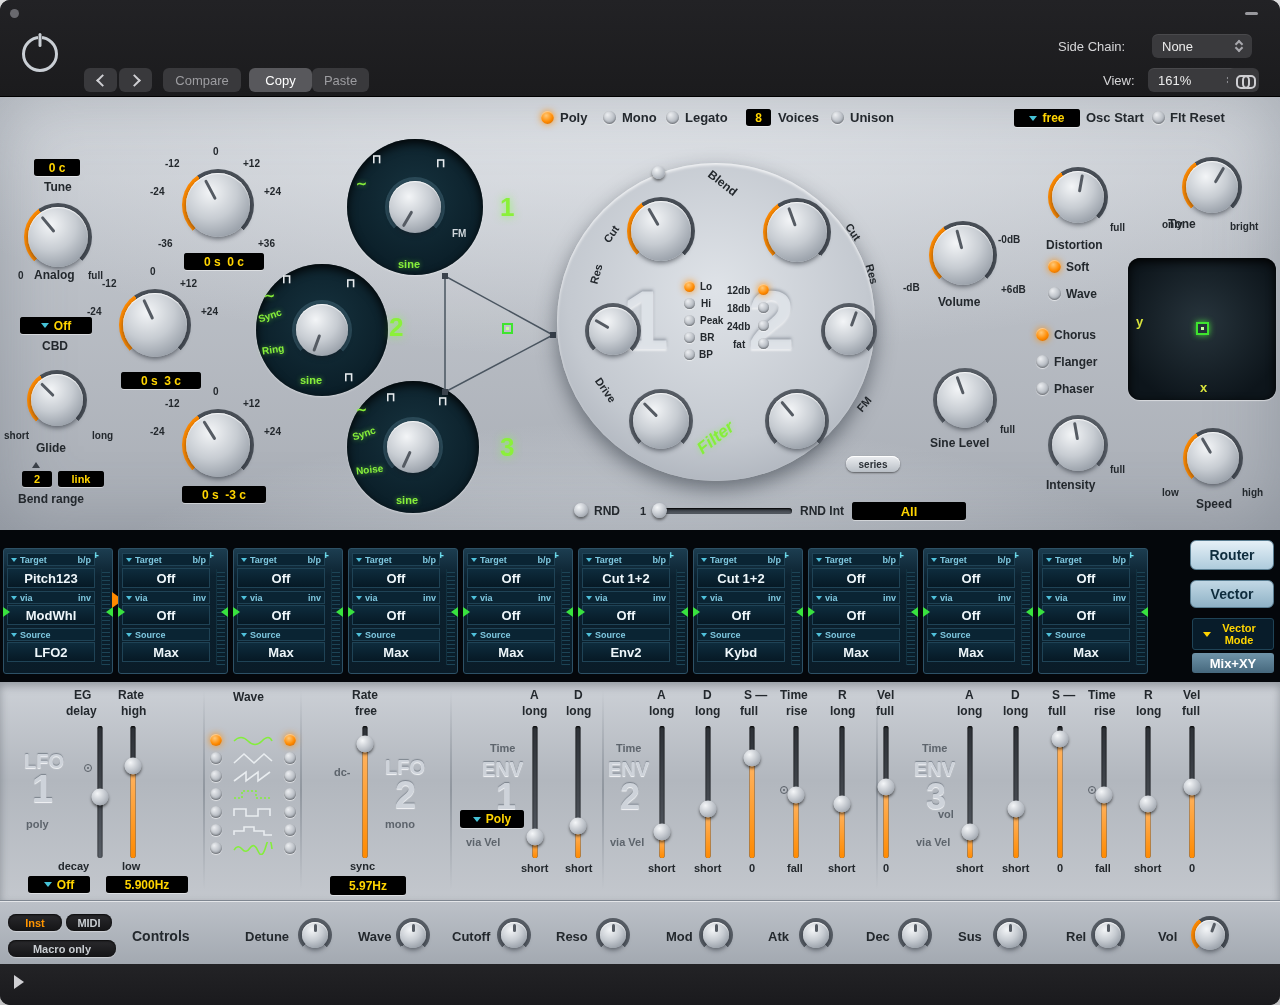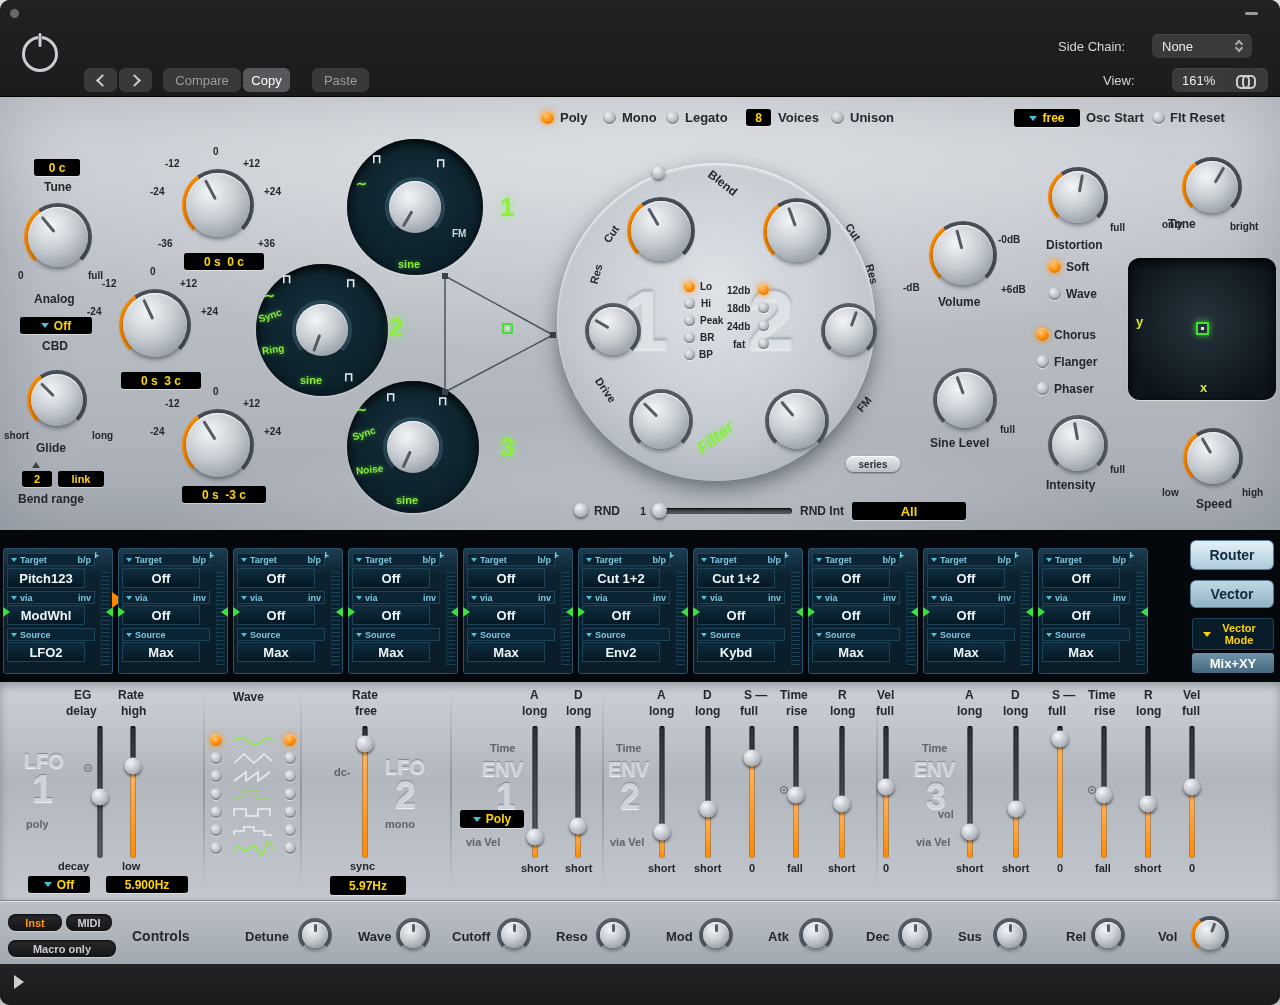--- a/index.html
+++ b/index.html
@@ -67,21 +67,21 @@
 .vs .thumb{position:absolute;left:50%;transform:translate(-50%,-50%);width:17px;height:17px;border-radius:50%;background:radial-gradient(circle at 35% 30%,#f4f6f8,#bcc1c8 55%,#899099);box-shadow:0 2px 3px rgba(0,0,0,.55)}
 .hsl{position:absolute;height:6px;border-radius:3px;background:linear-gradient(#30343a,#585e66);box-shadow:inset 0 1px 2px #000}
 .ringmark{position:absolute;width:8px;height:8px;border:1px solid #5a6068;border-radius:50%}
 .ringmark::after{content:"";position:absolute;left:2px;top:2px;width:2px;height:2px;border-radius:50%;background:#5a6068}
 .groove{position:absolute;width:2px;background:linear-gradient(rgba(110,118,128,0),rgba(110,118,128,.5),rgba(110,118,128,0))}
 
 .slot{position:absolute;top:548px;width:110px;height:126px;background:linear-gradient(#1c3d50,#0c2230 22%,#0a1c28);border:1px solid #2d5166;border-radius:3px}
 .shead{position:absolute;left:3px;width:88px;height:13px;background:#0a2433;border:1px solid #1f4356;display:flex;align-items:center;font-size:9px;font-weight:bold;color:#7fc8e0;padding:0 3px}
 .shead::before{content:"";width:0;height:0;border:3px solid transparent;border-top:4px solid #4fc0da;margin:3px 3px 0 0}
 .shead .rt{margin-left:auto}
-.sval{position:absolute;left:3px;width:78px;height:20px;background:linear-gradient(#0e2c3d,#061925);border:1px solid #1f4356;display:flex;align-items:center;justify-content:center;font-size:13px;font-weight:bold;color:#eef6fa;white-space:nowrap}
+.sval{position:absolute;left:3px;width:88px;height:20px;background:linear-gradient(#0e2c3d,#061925);border:1px solid #1f4356;display:flex;align-items:center;justify-content:center;font-size:13px;font-weight:bold;color:#eef6fa;white-space:nowrap}
 .sstrip{position:absolute;right:2px;top:20px;bottom:8px;width:9px;background:repeating-linear-gradient(to bottom,transparent 0 3px,#1c4456 3px 4px);border-left:1px solid #123140}
 .splus{position:absolute;top:0;right:13px;font-size:11px;font-weight:bold;color:#6ee0f0}
 .garr{position:absolute;top:58px;width:0;height:0;border-top:5px solid transparent;border-bottom:5px solid transparent}
 .garr.gl{left:-1px;border-left:7px solid #39e23f}
 .garr.gr{right:-1px;border-right:7px solid #39e23f}
 .omark{position:absolute;width:0;height:0;border-top:8px solid transparent;border-bottom:8px solid transparent;border-left:11px solid #ff8a00}
 .rbtn{position:absolute;border-radius:6px;display:flex;align-items:center;justify-content:center;font-size:14px;font-weight:bold;color:#0e2c3d;border:1px solid #5a7e92}
 .vmode{position:absolute;background:#081c2a;border:1px solid #1f4356;border-radius:3px;color:#ffd400;font-size:11px;font-weight:bold;display:flex;align-items:center;justify-content:center;text-align:center;line-height:12px;padding:2px}
 .vmode::before{content:"";border-left:4px solid transparent;border-right:4px solid transparent;border-top:5px solid #ffd400;margin-right:4px}
 .vmval{position:absolute;background:linear-gradient(#6f94a9,#46687d);border-radius:3px;color:#fff;font-size:13px;font-weight:bold;display:flex;align-items:center;justify-content:center}
@@ -106,32 +106,32 @@
     <div class="tl-dot"></div>
     <div class="tl-min"></div>
     <div class="power"></div>
     <div class="tbtn" style="left:84px;top:68px;width:33px;height:24px">
         <span class="navchev nc-l"></span>
       </div>
     <div class="tbtn" style="left:119px;top:68px;width:33px;height:24px">
         <span class="navchev nc-r"></span>
       </div>
     <div class="tbtn" style="left:163px;top:68px;width:78px;height:24px">Compare</div>
-    <div class="tbtn sel" style="left:243px;top:68px;width:47px;height:24px">Copy</div>
+    <div class="tbtn sel" style="left:249px;top:68px;width:63px;height:24px">Copy</div>
     <div class="tbtn" style="left:312px;top:68px;width:57px;height:24px">Paste</div>
     <div class="tlabel" style="left:1058px;top:39px">Side Chain:</div>
     <div class="ddark" style="left:1152px;top:34px;width:100px;height:24px;font-size:13px">
         <span>None</span>
         <span class="chev2">
           <i class="up"></i>
           <i class="dn"></i>
         </span>
       </div>
     <div class="tlabel" style="left:1103px;top:73px">View:</div>
-    <div class="ddark" style="left:1172px;top:68px;width:96px;height:24px;font-size:13px">
+    <div class="ddark" style="left:1148px;top:68px;width:96px;height:24px;font-size:13px">
         <span>161%</span>
         <span class="chev2">
           <i class="up"></i>
           <i class="dn"></i>
         </span>
       </div>
     <div class="tbtn" style="left:1228px;top:68px;width:31px;height:24px">
         <span class="linkicon"></span>
       </div>
   </div>
@@ -156,21 +156,21 @@
   <div class="disp" style="left:34px;top:159px;width:46px;height:17px">0 c</div>
   <div class="lbl" style="left:44px;top:180px">Tune</div>
   <div class="knb" style="left:24px;top:203px;width:68px;height:68px">
       <div class="ring"></div>
       <div class="cap">
         <div class="tick" style="--rot:-40deg"></div>
       </div>
     </div>
   <div class="lbl s10" style="left:18px;top:270px">0</div>
   <div class="lbl s10" style="left:88px;top:270px">full</div>
-  <div class="lbl" style="left:34px;top:292px">Analog</div>
+  <div class="lbl" style="left:34px;top:268px">Analog</div>
   <div class="disp dd" style="left:20px;top:317px;width:72px;height:17px">Off</div>
   <div class="lbl" style="left:42px;top:339px">CBD</div>
   <div class="knb" style="left:27px;top:370px;width:60px;height:60px">
       <div class="ring"></div>
       <div class="cap">
         <div class="tick" style="--rot:-45deg"></div>
       </div>
     </div>
   <div class="lbl s10" style="left:4px;top:430px">short</div>
   <div class="lbl s10" style="left:92px;top:430px">long</div>

